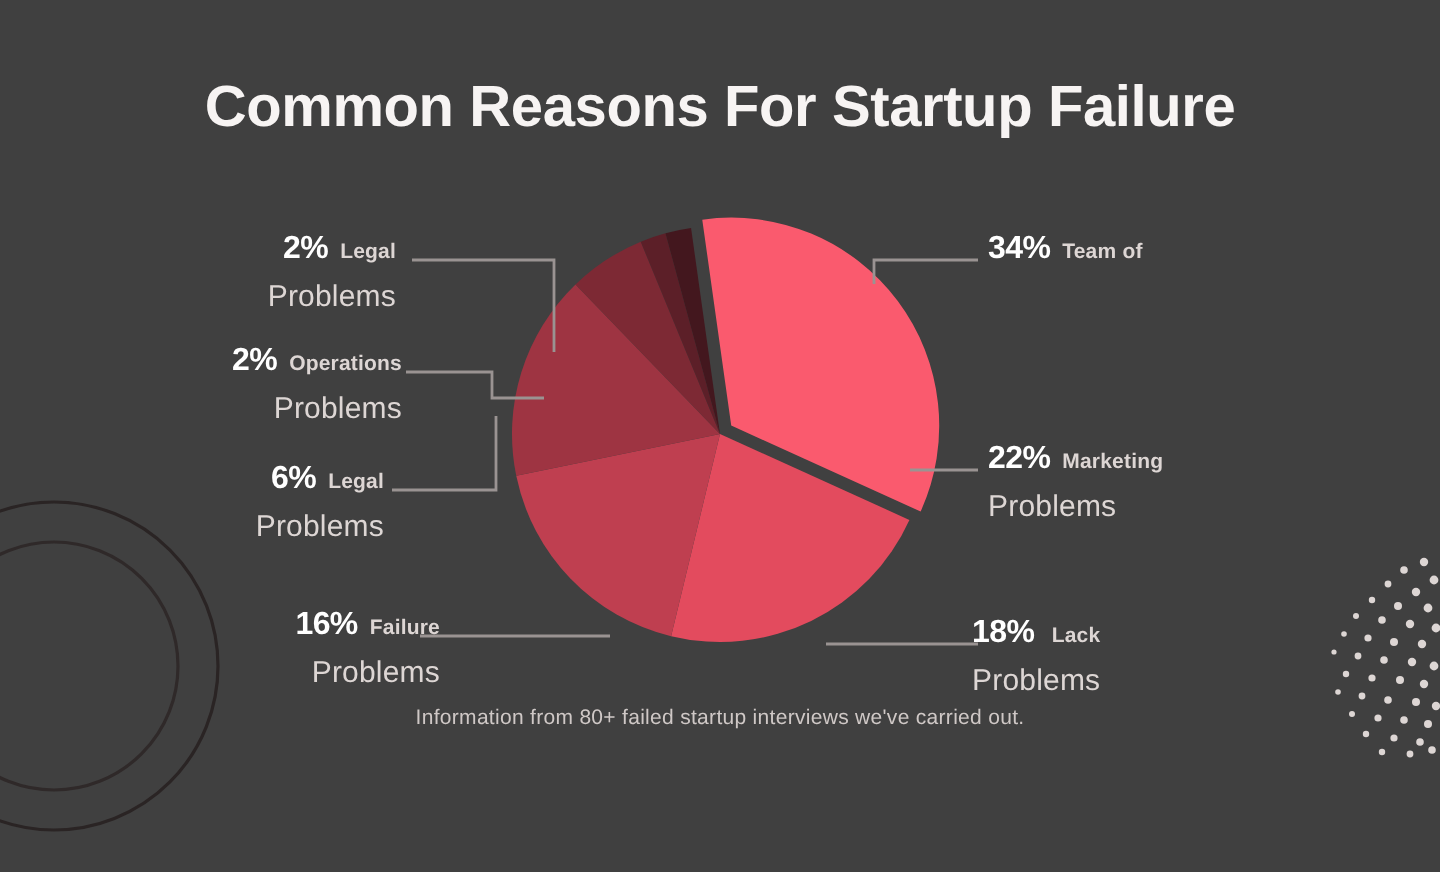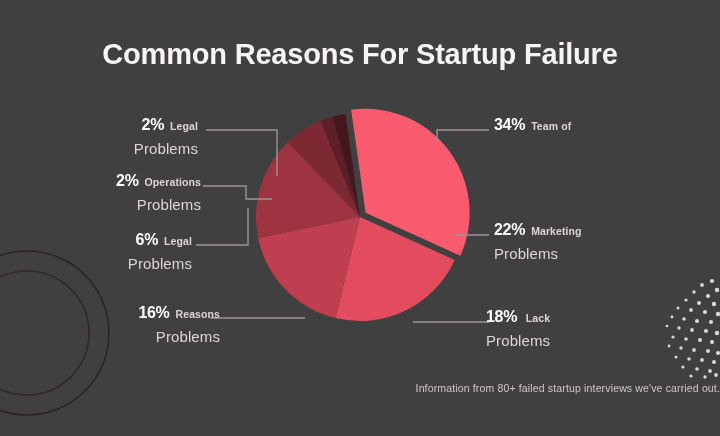--- a/index.html
+++ b/index.html
@@ -45,23 +45,23 @@
     color: #f7f4f3;
     font-size: 29px;
     font-weight: bold;
     letter-spacing: -0.2px;
   }
 
   
   #footnote {
     position: absolute;
     left: 0;
-    top: 382px;
+    top: 353px;
     width: 720px;
-    text-align: right;
+    text-align: center;
     color: #cfc8c6;
     font-size: 10.5px;
     letter-spacing: 0.15px;
   }
 
   
   #chart-svg {
     position: absolute;
     left: 0;
     top: 0;
@@ -202,21 +202,21 @@
     <div class="row1">
       <span class="pct">6%</span>
       <span class="nm">Legal</span>
     </div>
     <div class="row2">Problems</div>
   </div>
 
   <div class="callout left" style="right:500px; top:301px;">
     <div class="row1">
       <span class="pct">16%</span>
-      <span class="nm">Reasons</span>
+      <span class="nm">Failure</span>
     </div>
     <div class="row2">Problems</div>
   </div>
 
   <div class="callout right" style="left:494px; top:113px;">
     <div class="row1">
       <span class="pct">34%</span>
       <span class="nm">Team of</span>
     </div>
   </div>

